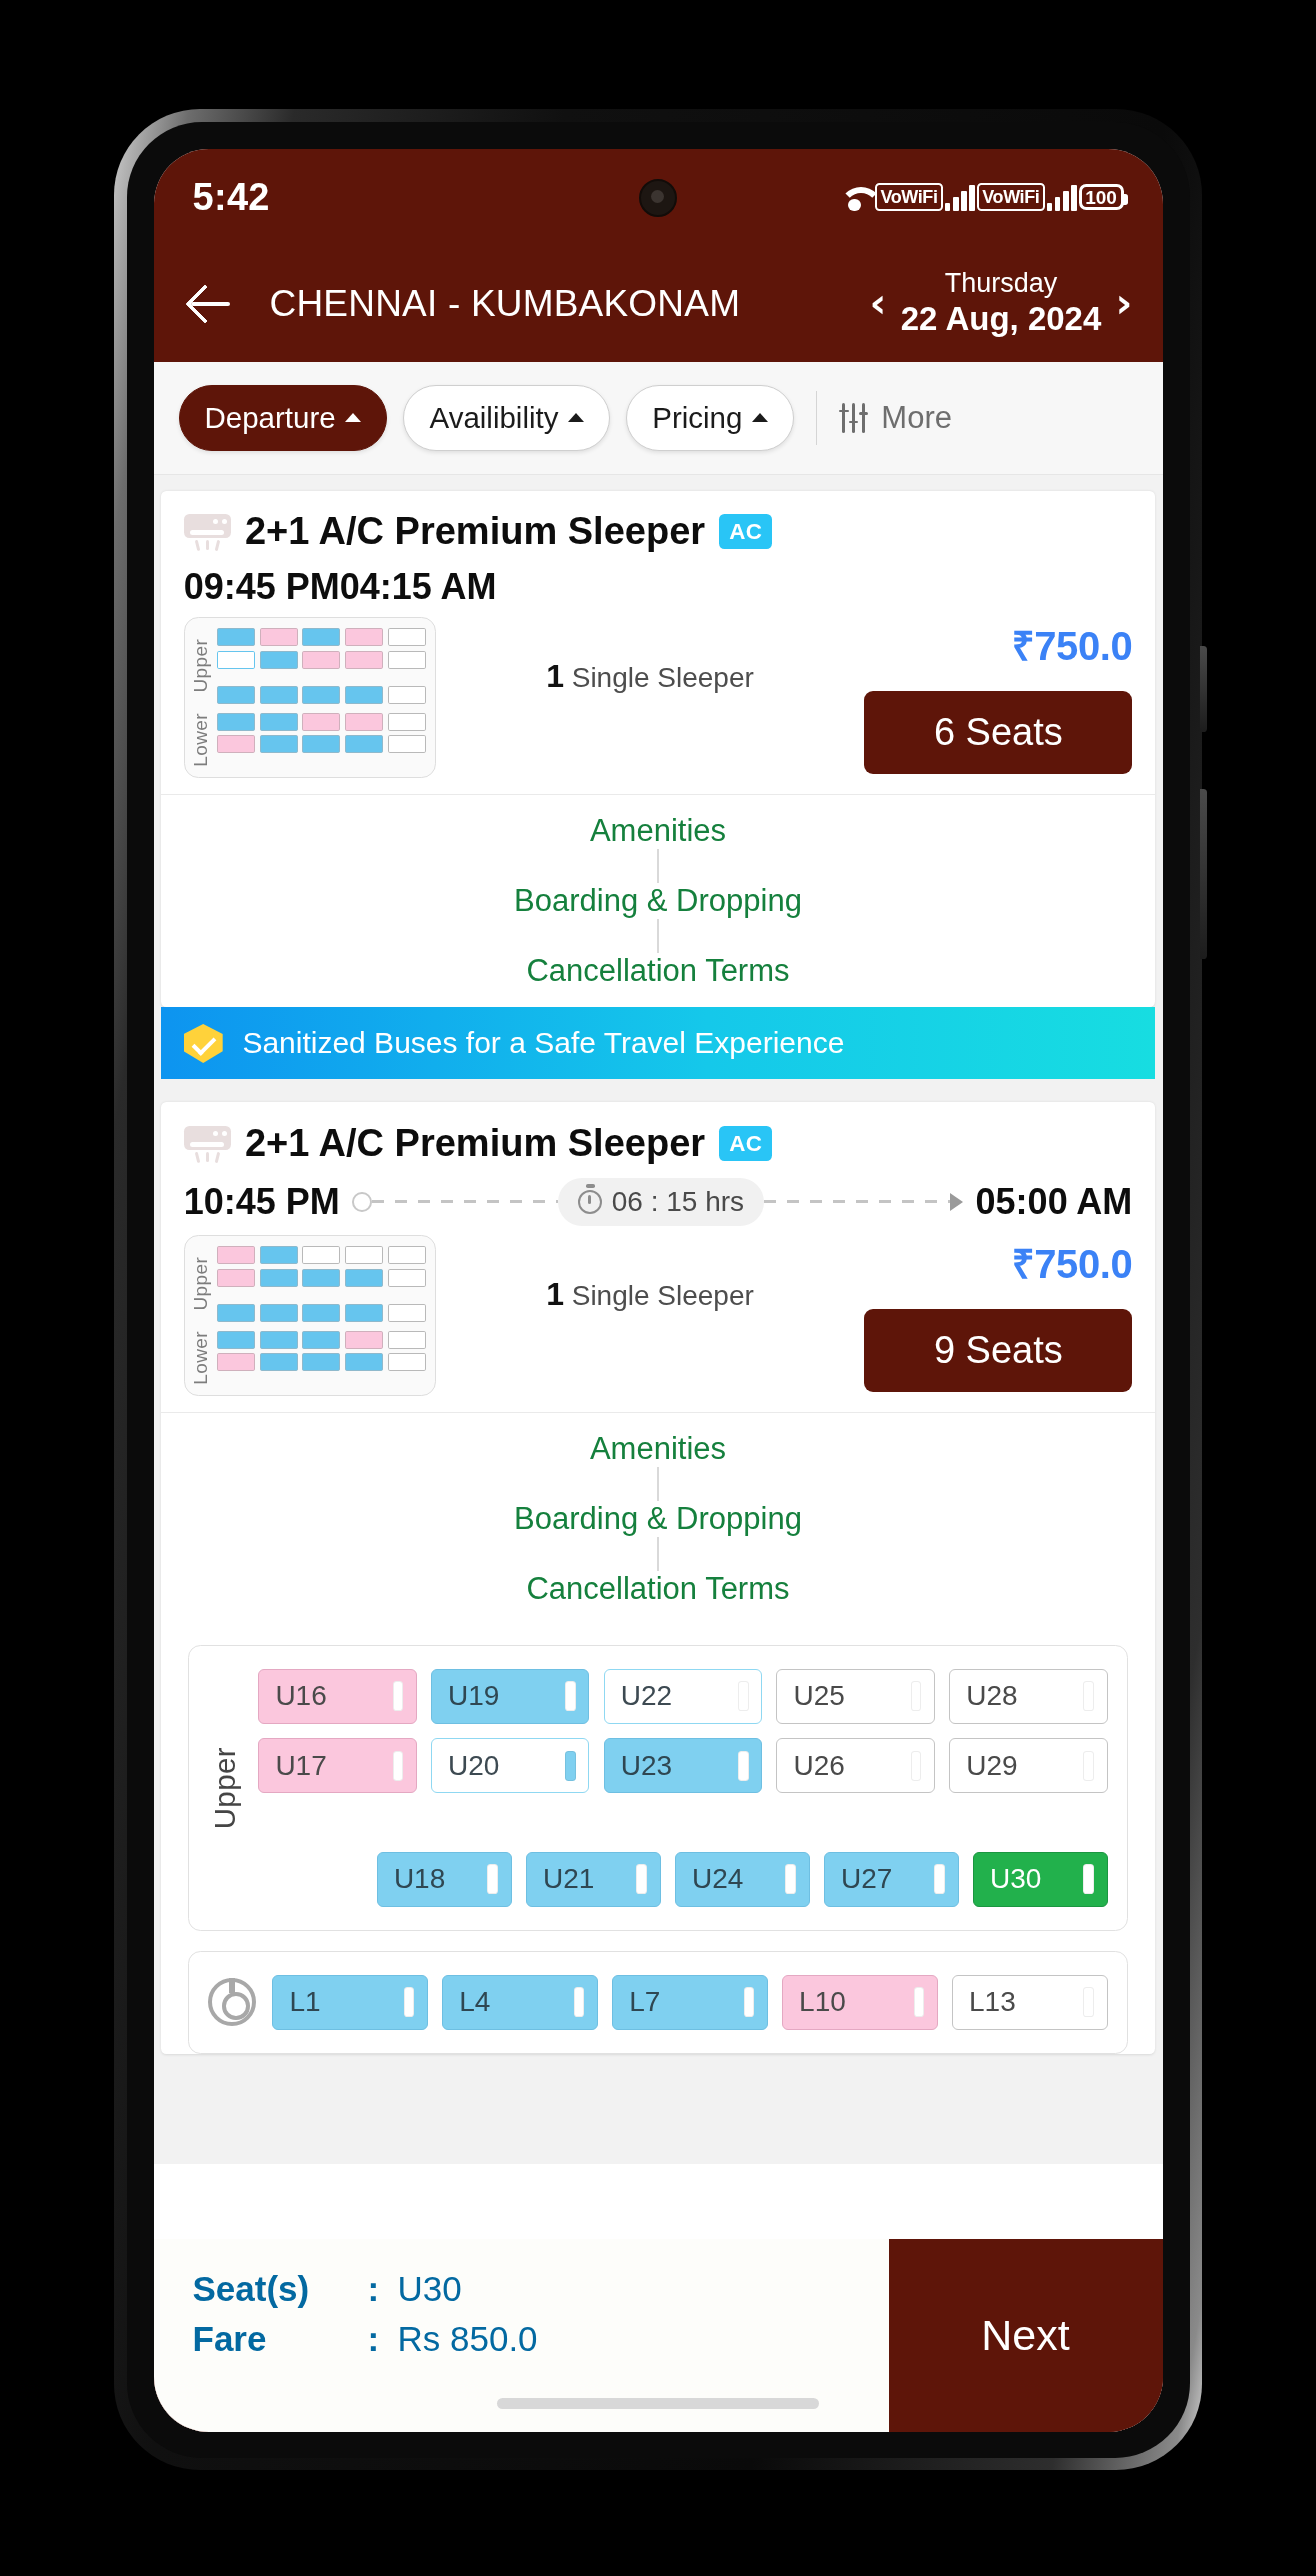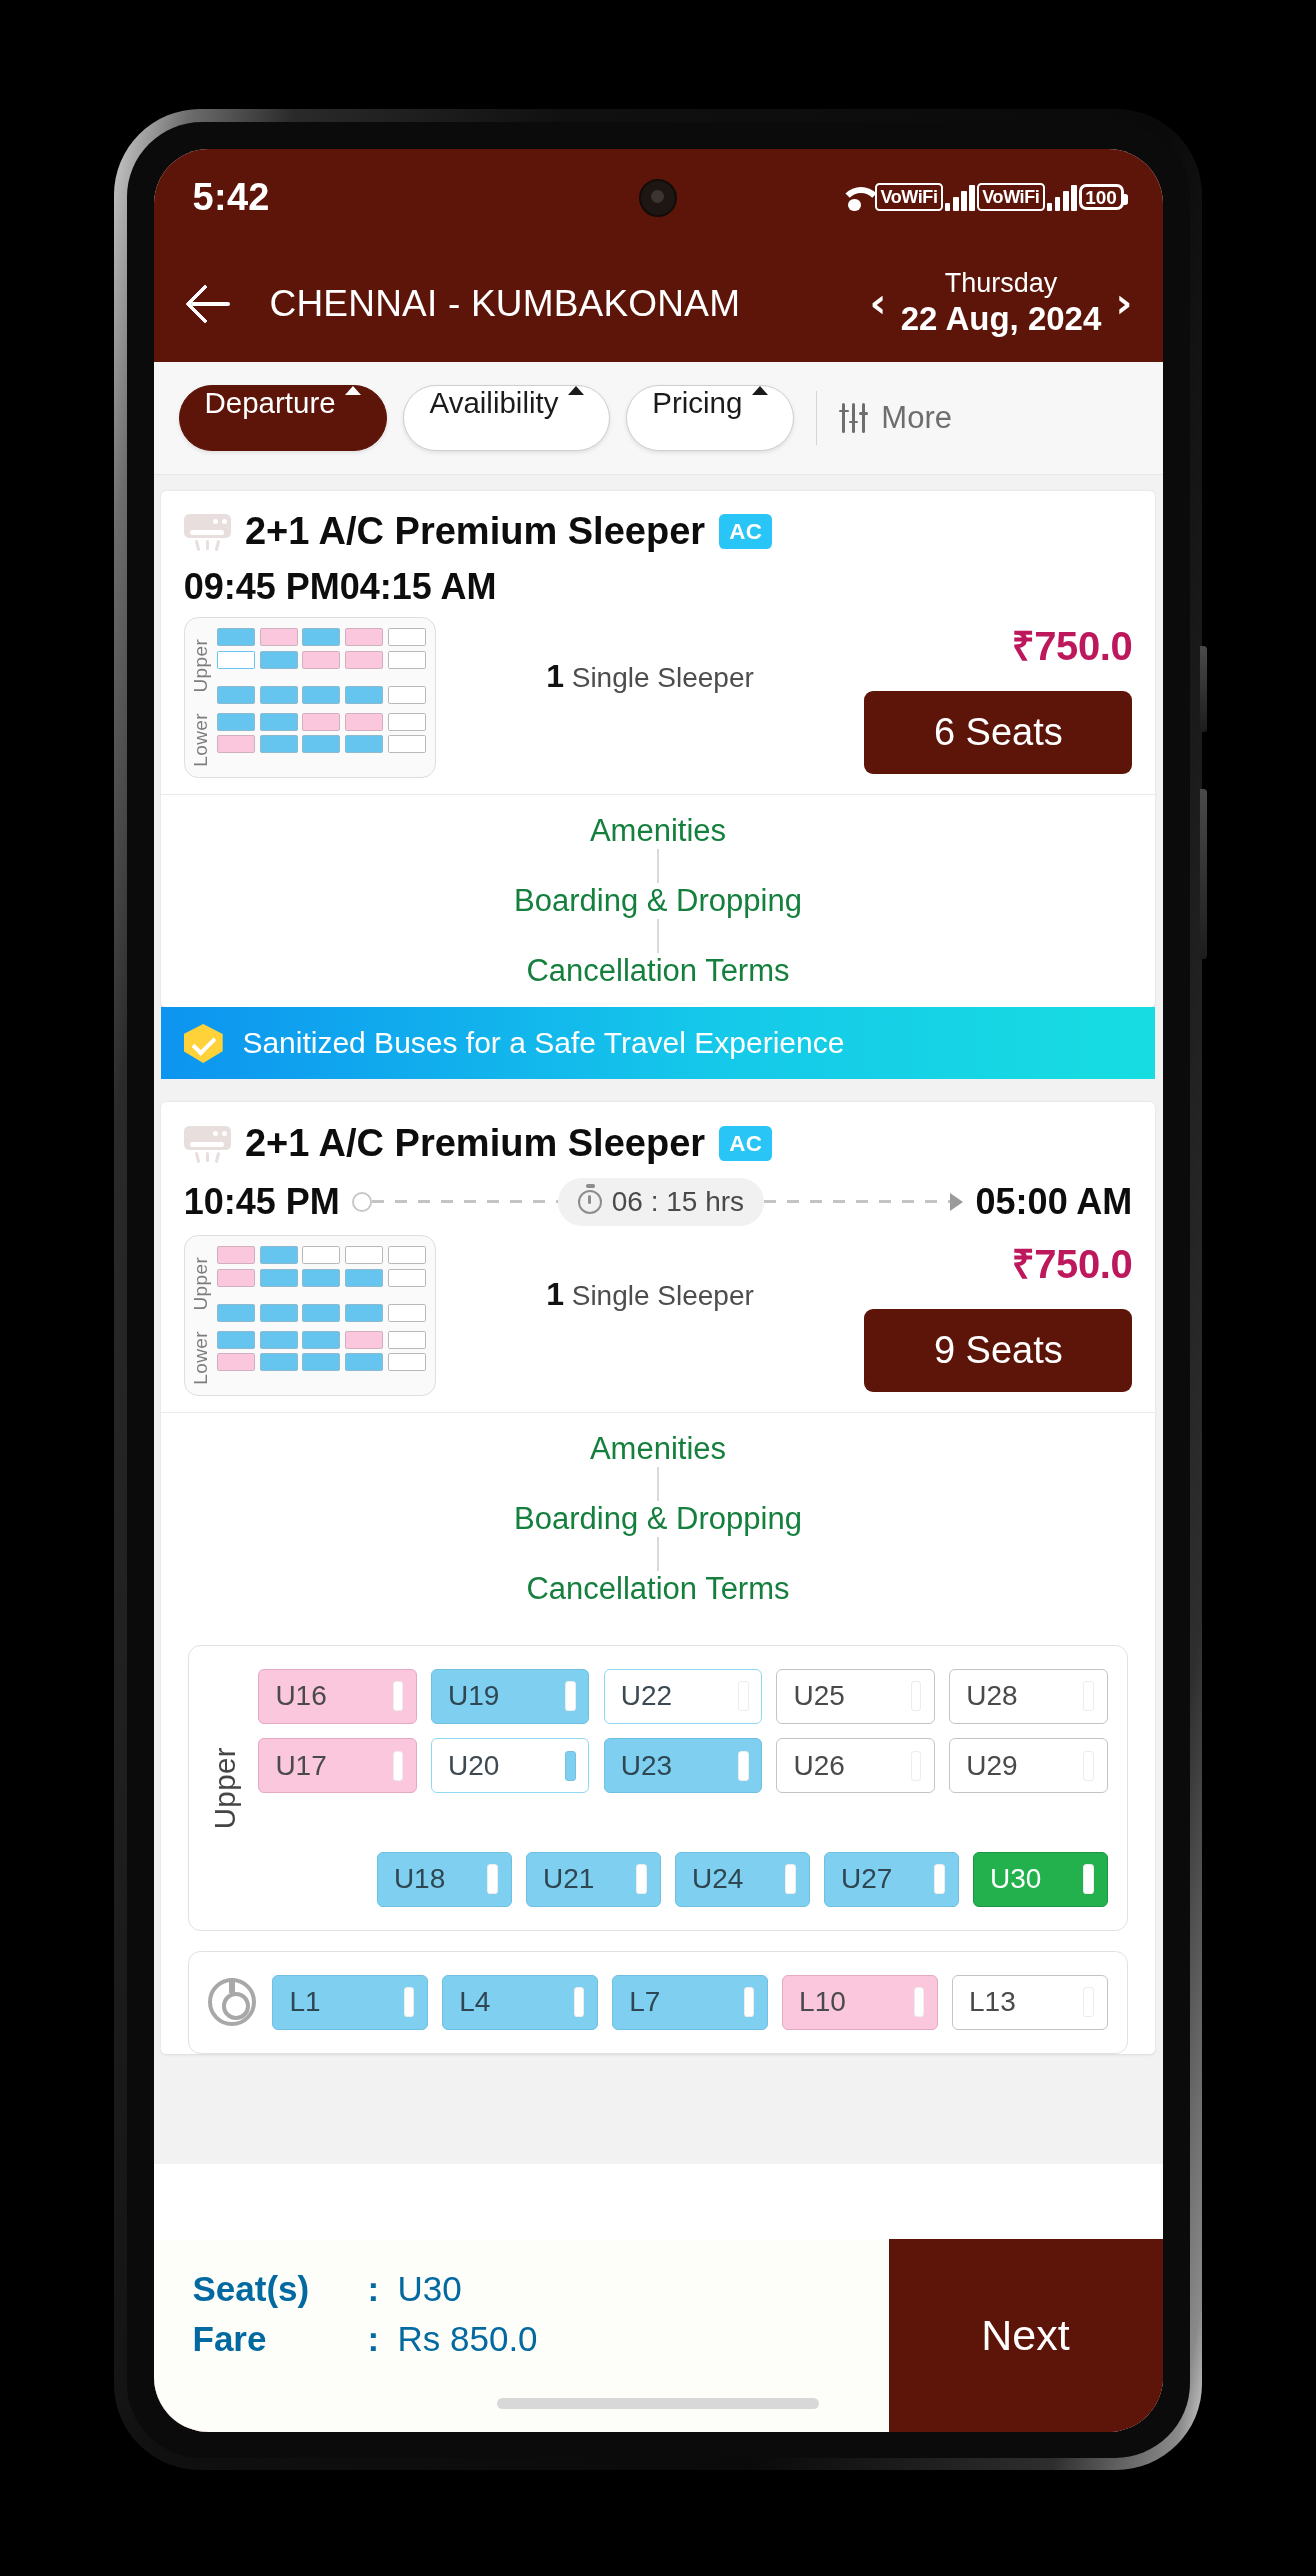--- a/index.html
+++ b/index.html
@@ -131,21 +131,21 @@
   .date-full { font-size: 33px; font-weight: 700; white-space:nowrap; }
 
   
   .filterbar {
     background:#f7f7f7; height: 113px;
     display:flex; align-items:center; gap:16px;
     padding: 0 25px;
     border-bottom: 0.9px solid #e6e6e6;
   }
   .chip {
-    display:flex;gap:9.8px;
+    display:flex;align-items:center;gap:9.8px;
     height: 66px; padding: 0 25px; border-radius: 34px;
     font-size: 29.5px; white-space:nowrap; cursor:pointer;
     background:#fff; color:#1b1b1b; border:1.8px solid #cfcfcf;
     box-shadow: 0 1.8px 4.5px rgba(0,0,0,.10);
   }
   .chip.active { background:#5e1509; color:#fff; border-color:#5e1509; }
   .caret-up {
     width:0;height:0;border-left:8px solid transparent;border-right:8px solid transparent;
     border-bottom:9.8px solid currentColor;
   }
@@ -219,21 +219,21 @@
   .ms-pink { background:#fbc7dd; border-color:#cfb0bc; }
   .ms-white{ background:#fff; }
   .ms-sel  { background:#fff; border-color:#66c5ee; }
   .mini-gap { height: 8px; }
 
   .bc-info { flex:1; text-align:center; padding-top: 41px; }
   .sleeper-line { font-size:28px; color:#4d4d4d; }
   .sleeper-line b { font-size:32px; color:#111; font-weight:700; }
 
   .bc-right { width: 268px; flex:0 0 auto; text-align:right; }
-  .price { font-size:40px; font-weight:700; color:#be185d; letter-spacing:-0.4px; }
+  .price { font-size:40px; font-weight:700; color:#3b82f6; letter-spacing:-0.4px; }
   .seats-btn {
     margin-top: 19.7px; background:#5e1509; color:#fff;
     border-radius:9px; padding: 19.7px 0; width:100%;
     font-size:38px; font-weight:500; text-align:center; cursor:pointer;
   }
 
   .bc-links {
     border-top:0.9px solid #eaeaea;
     display:flex; align-items:center; gap:0;
     padding: 18px 23px; font-size:31px; color:#15803d;

